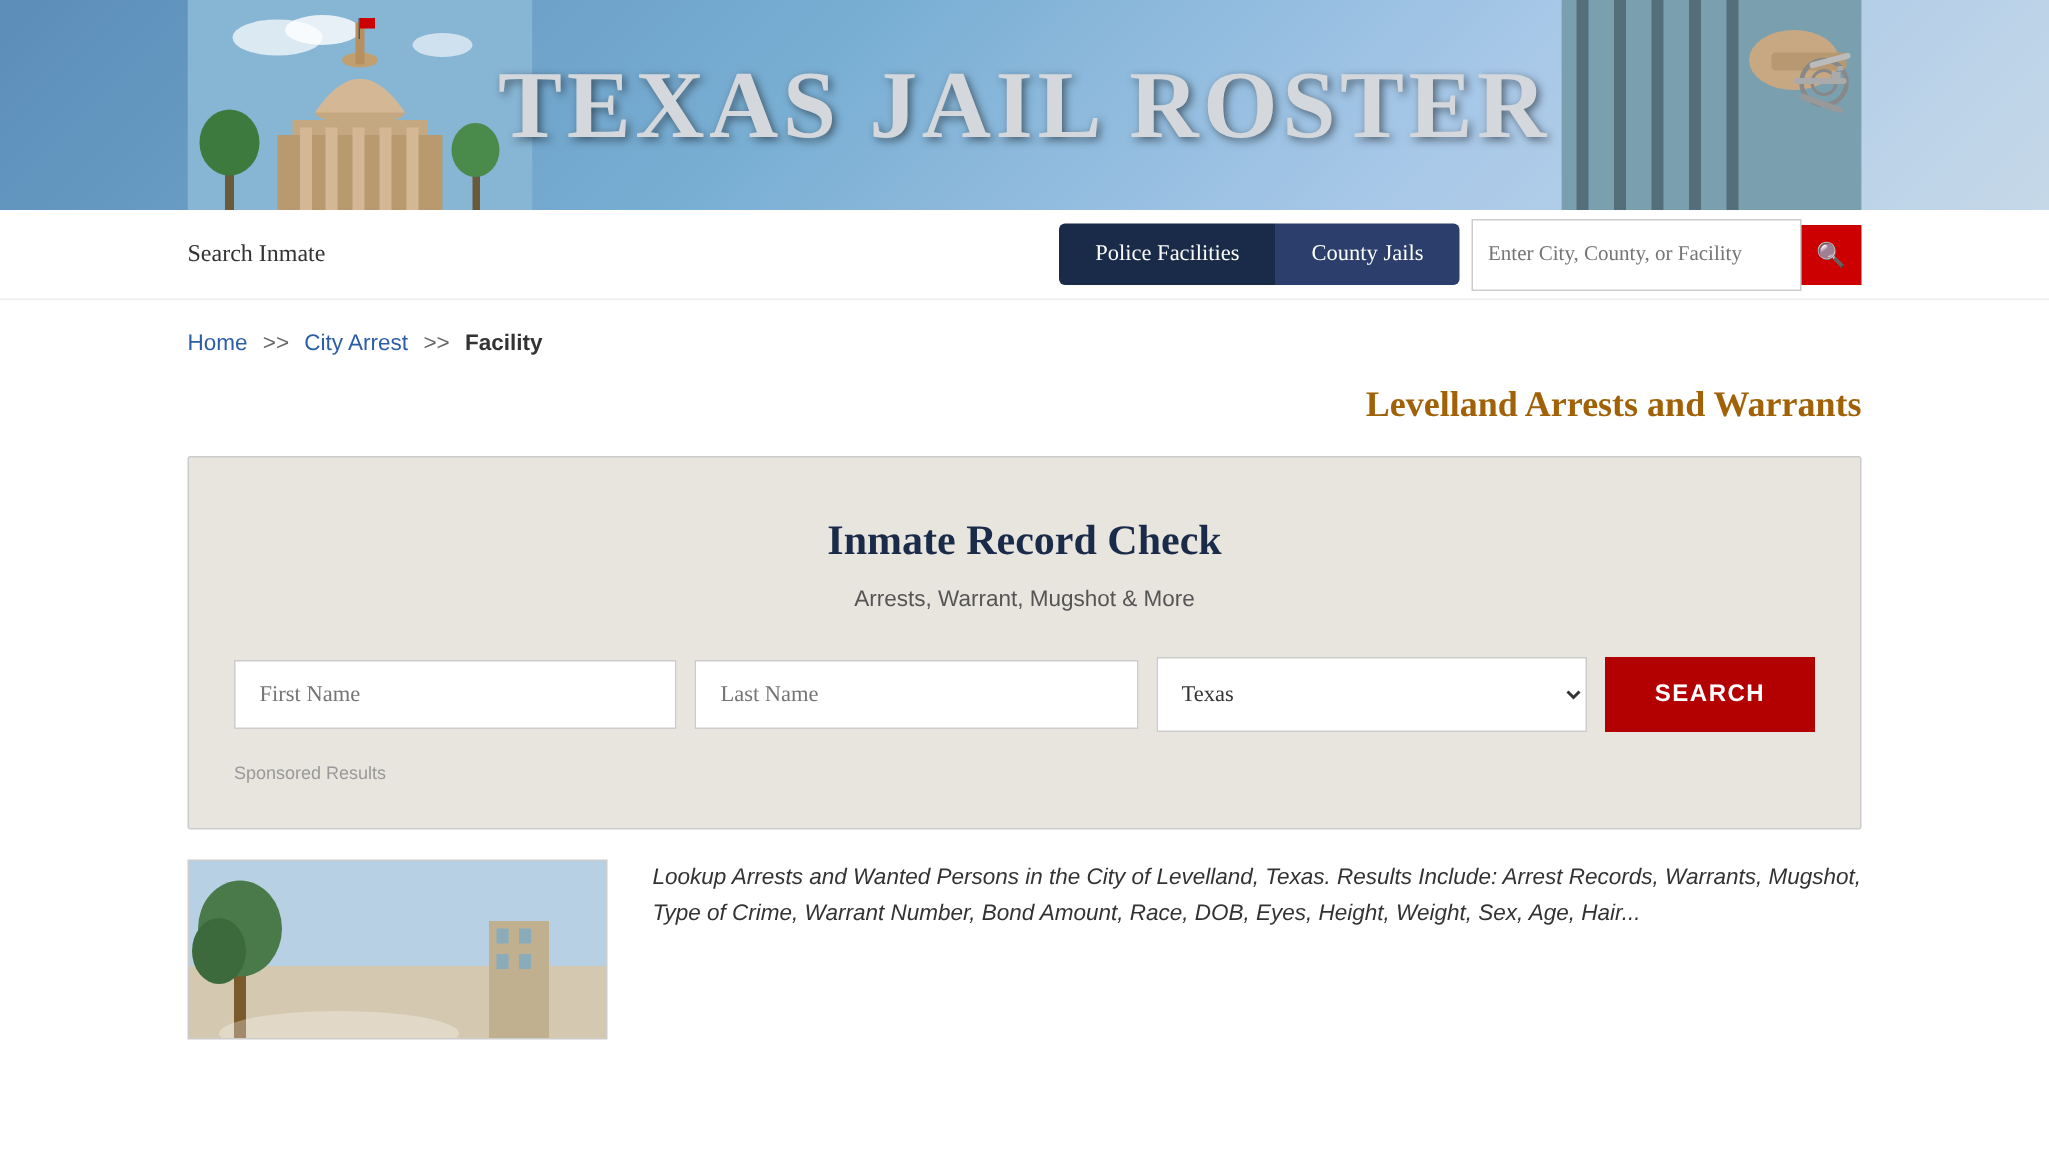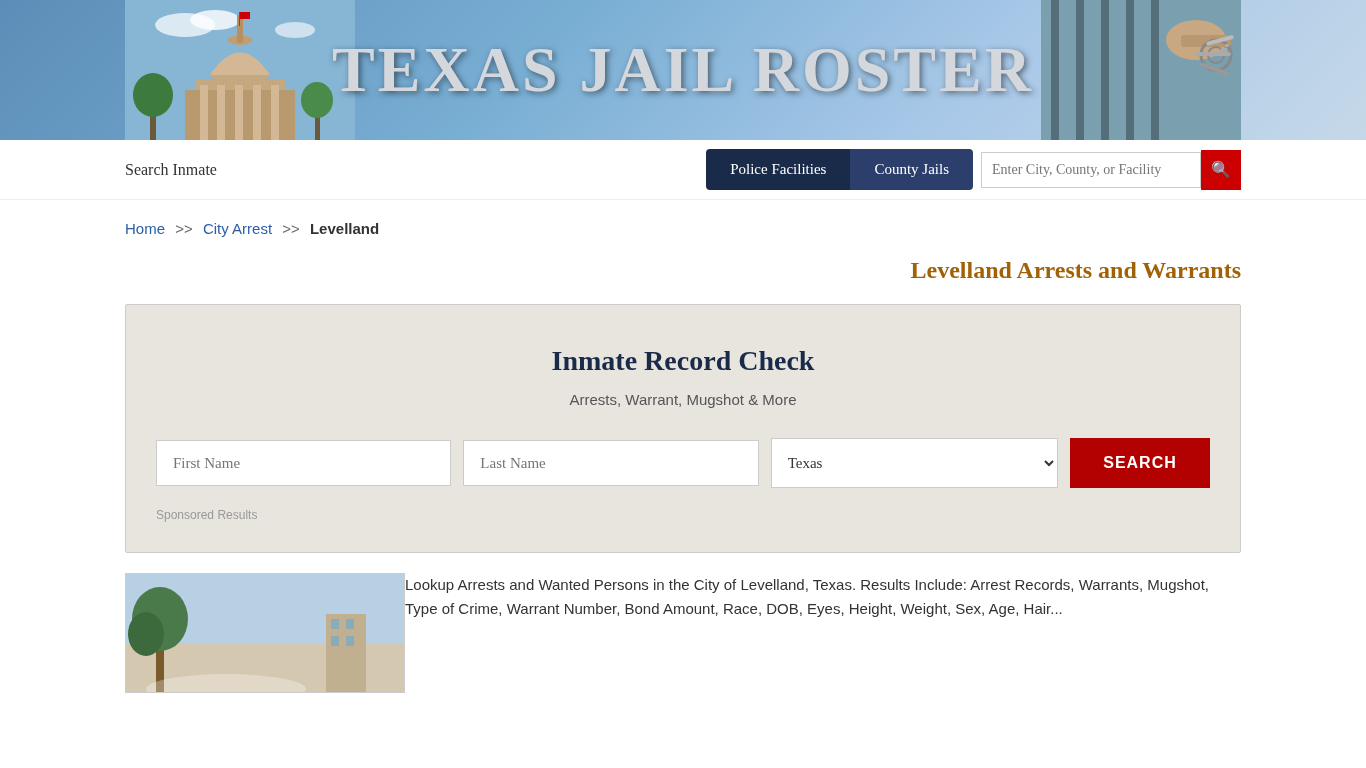--- a/index.html
+++ b/index.html
@@ -77,21 +77,21 @@
       background: #2c3e6b;
       border-radius: 0 4px 4px 0;
     }
     .facility-search-wrap {
       display: flex;
       align-items: center;
       margin-left: 8px;
     }
     .facility-input {
       width: 220px;
-      height: 36px;
+      height: 48px;
       padding: 0 10px;
       border: 1px solid #ccc;
       font-size: 14px;
       font-family: Georgia, serif;
       color: #999;
       outline: none;
     }
     .facility-search-btn {
       background: #cc0000;
       width: 40px;
@@ -206,22 +206,24 @@
     .sponsored-label {
       font-family: Arial, sans-serif;
       font-size: 12px;
       color: #999;
       margin-top: 8px;
     }
 
     
     .bottom-content {
       display: flex;
+      gap: 30px;
       padding: 20px 125px;
       align-items: flex-start;
+      font-style: italic;
     }
     .bottom-image {
       width: 280px;
       height: 120px;
       flex-shrink: 0;
       background: linear-gradient(180deg, #c5d8e8 0%, #a8c0d0 50%, #e8e0d0 100%);
       border: 1px solid #ccc;
       overflow: hidden;
       position: relative;
     }
@@ -313,21 +315,21 @@
       </button>
     </div>
   </div>
 </div>
 
 <div class="breadcrumb">
   <a href="#">Home</a>
   <span class="separator">&gt;&gt;</span>
   <a href="#">City Arrest</a>
   <span class="separator">&gt;&gt;</span>
-  <span class="current">Levelland</span>
+  <span class="current">Facility</span>
 </div>
 
 <div class="page-title-area">
   <h1 class="page-title">Levelland Arrests and Warrants</h1>
 </div>
 
 <div class="record-check-box">
   <div class="record-check-title">Inmate Record Check</div>
   <div class="record-check-subtitle">Arrests, Warrant, Mugshot &amp; More</div>
   <div class="search-form">

